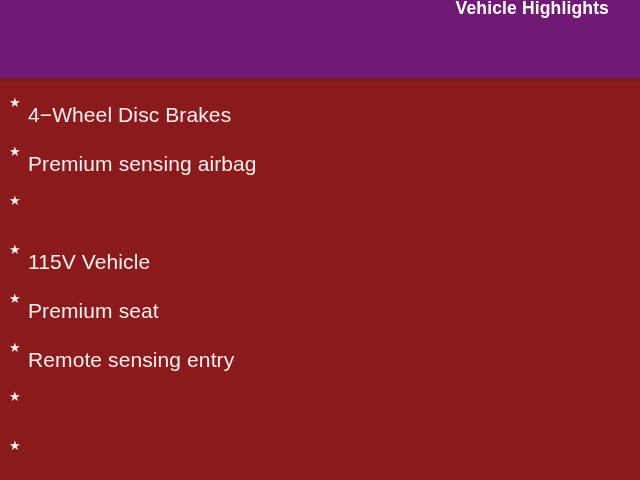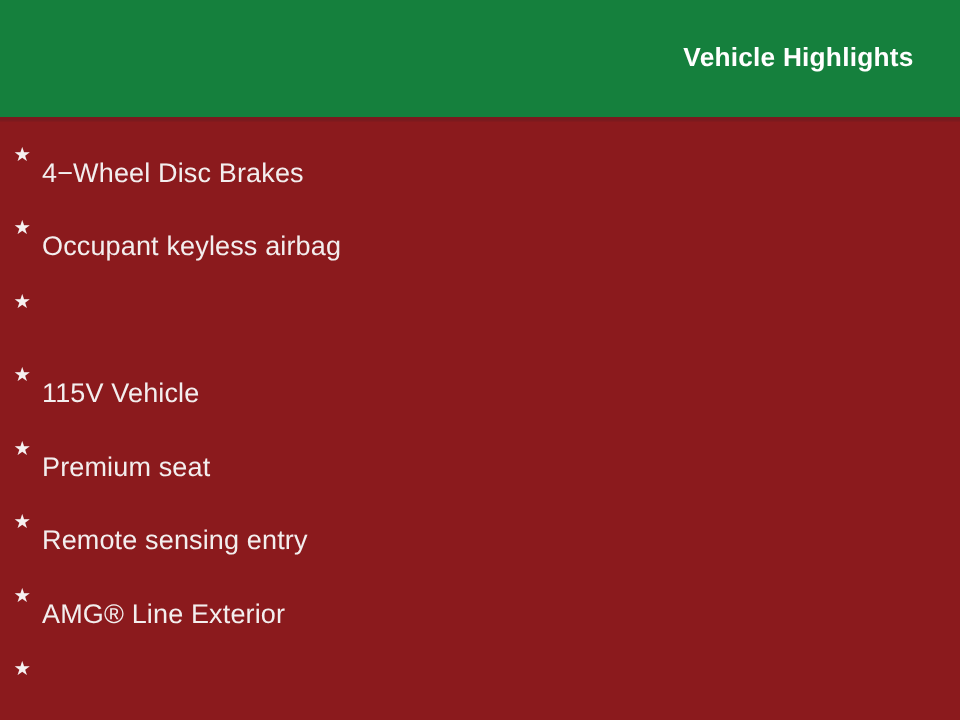--- a/index.html
+++ b/index.html
@@ -21,24 +21,23 @@
     background: #8b1a1d;
   }
 
   
   .header {
     position: absolute;
     left: 0;
     top: 0;
     width: 640px;
     height: 78px;
-    background: #15803d;
+    background: #701a75;
     box-sizing: border-box;
     display: flex;
-    align-items: center;
     justify-content: flex-end;
     padding-right: 31px;
   }
 
   .header-title {
     color: #ffffff;
     font-size: 17.5px;
     font-weight: bold;
     letter-spacing: 0.15px;
     line-height: 1;
@@ -92,21 +91,21 @@
     width: 19px;
     flex: 0 0 19px;
     color: #f6f1f1;
     font-size: 13px;
     line-height: 1;
     text-align: left;
   }
 
   .highlight-label {
     color: #f3eeee;
-    font-size: 18px;
+    font-size: 21px;
     line-height: 1;
     letter-spacing: 0.1px;
     margin-top: 24px;
   }
 </style>
 </head>
 <body>
 
 <div class="screen">
 
@@ -118,21 +117,21 @@
     <div class="panel-top-edge"></div>
     <ul class="highlight-list">
 
       <li class="highlight-item">
         <span class="star-icon">★</span>
         <span class="highlight-label">4−Wheel Disc Brakes</span>
       </li>
 
       <li class="highlight-item">
         <span class="star-icon">★</span>
-        <span class="highlight-label">Occupant keyless airbag</span>
+        <span class="highlight-label">Premium sensing airbag</span>
       </li>
 
       <li class="highlight-item">
         <span class="star-icon">★</span>
       </li>
 
       <li class="highlight-item">
         <span class="star-icon">★</span>
         <span class="highlight-label">115V Vehicle</span>
       </li>
@@ -142,21 +141,20 @@
         <span class="highlight-label">Premium seat</span>
       </li>
 
       <li class="highlight-item">
         <span class="star-icon">★</span>
         <span class="highlight-label">Remote sensing entry</span>
       </li>
 
       <li class="highlight-item">
         <span class="star-icon">★</span>
-        <span class="highlight-label">AMG® Line Exterior</span>
       </li>
 
       <li class="highlight-item">
         <span class="star-icon">★</span>
       </li>
 
     </ul>
   </div>
 
 </div>

